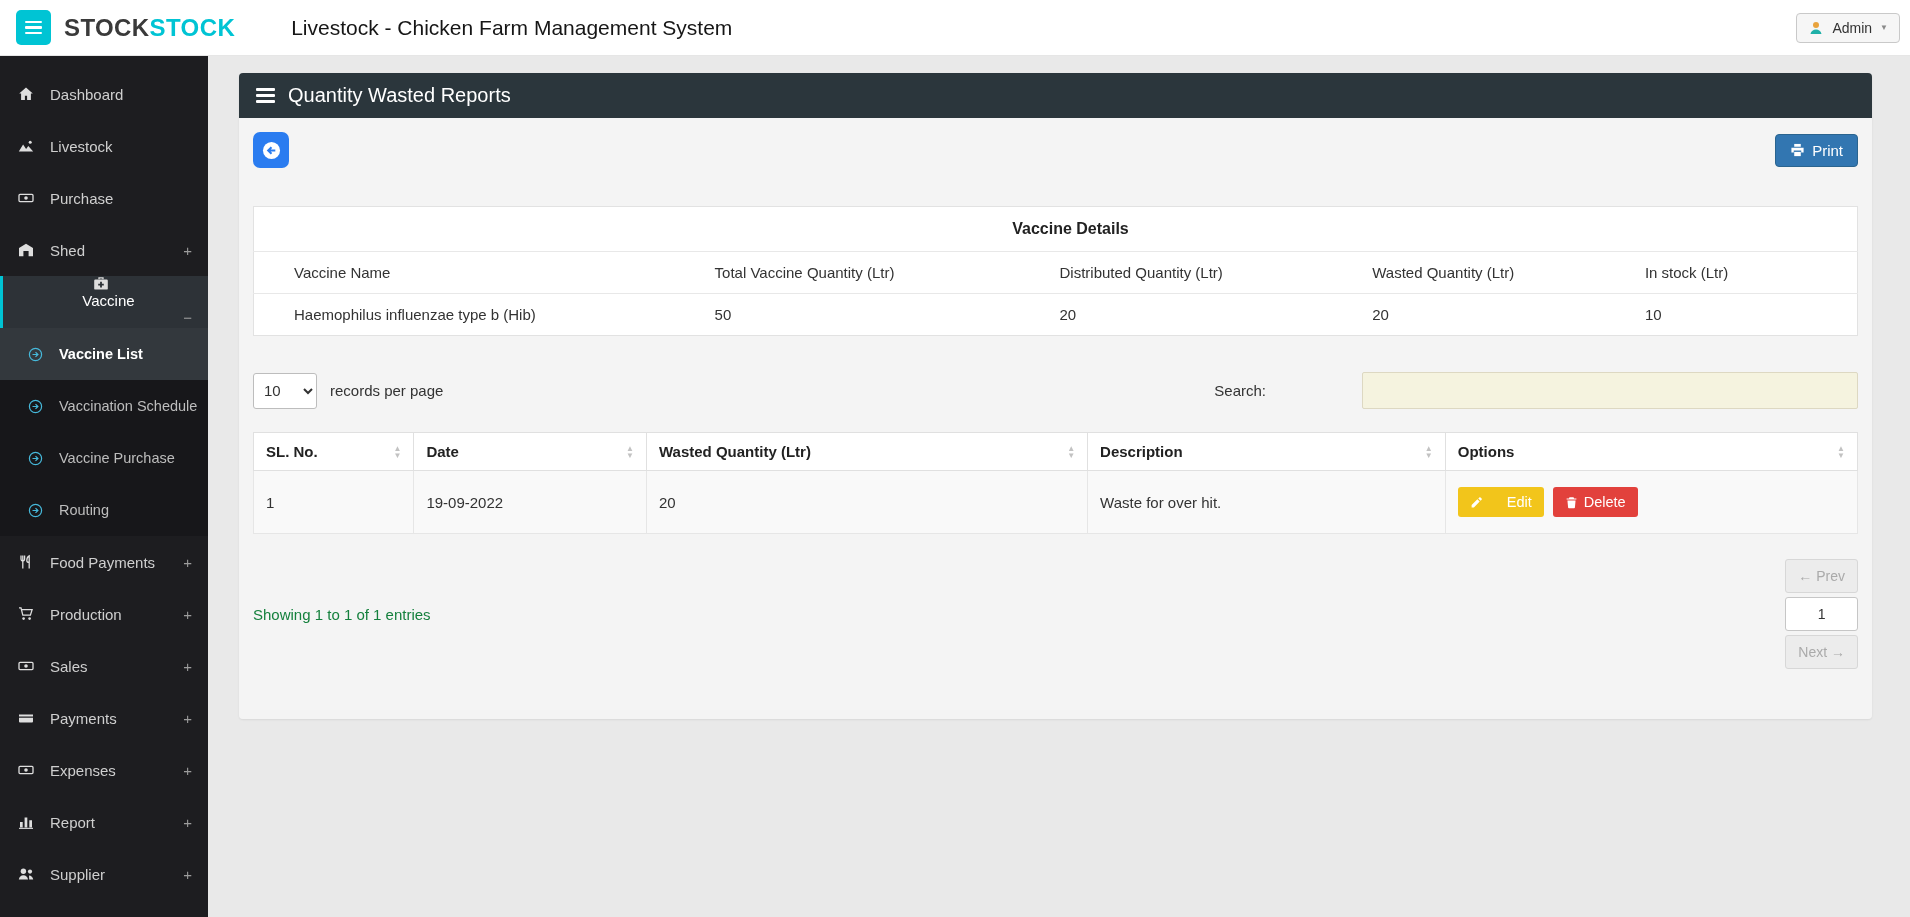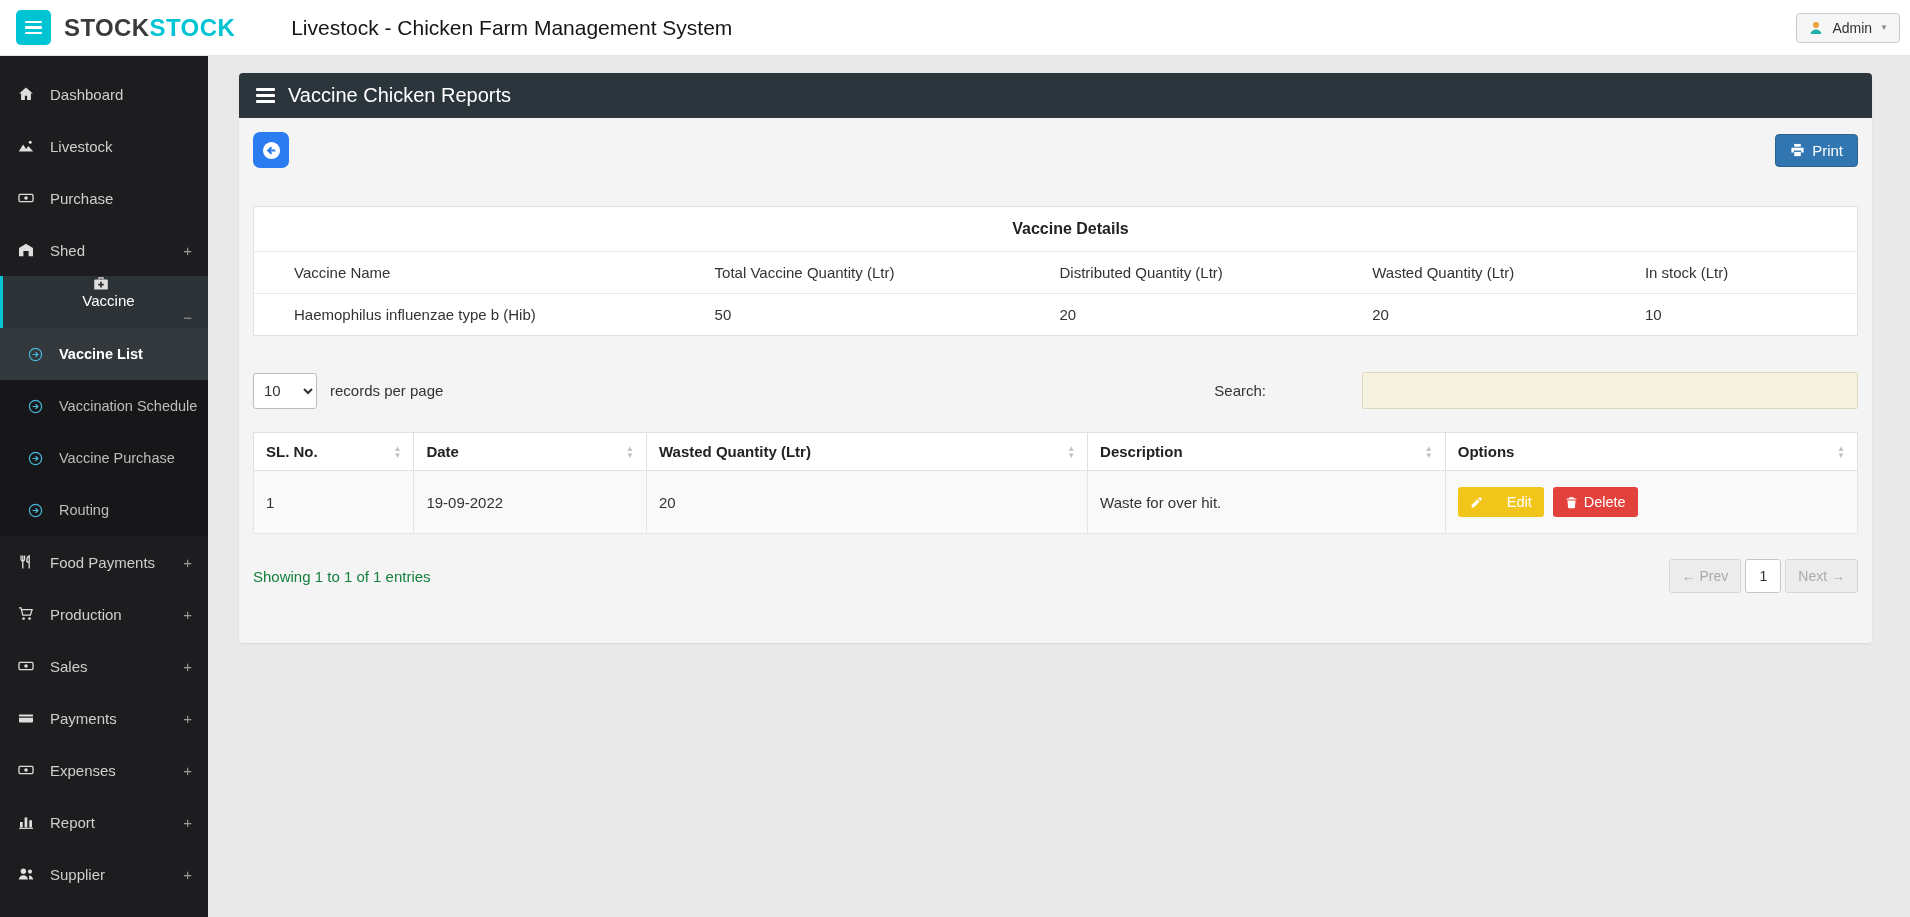--- a/index.html
+++ b/index.html
@@ -86,21 +86,21 @@
   .sort { float: right; display: inline-flex; flex-direction: column; line-height: 6.5px;
     font-size: 8px; color: #c2c2c2; margin-top: 3px; }
   .opt-wrap { display: flex; gap: 9px; }
   .btn-edit { background: var(--edit-yellow, #f2c51b); color: #fff; border: none; border-radius: 3px;
     padding: 7px 12px; font-size: 14.5px; display: flex; align-items: center; gap: 24px; cursor: pointer; }
   .btn-delete { background: var(--delete-red, #e2413c); color: #fff; border: none; border-radius: 3px;
     padding: 7px 12px; font-size: 14.5px; display: flex; align-items: center; gap: 6px; cursor: pointer; }
 
   .tfoot { display: flex; justify-content: space-between; align-items: center; margin-top: 25px; }
   .showing { color: #15803d; }
-  .pager { display: flex; gap: 4px; }
+  .pager { display: flex; gap: 4px; flex-direction: column; }
   .page-btn { min-width: 36px; padding: 8px 12px; border: 1px solid #d7d7d7; border-radius: 3px;
     background: #ececec; color: #aaa; font-size: 14px; text-align: center; cursor: default; }
   .page-btn.current { background: #fff; border-color: #c6c6c6; color: #333; cursor: pointer; }
 </style>
 </head>
 <body>
 
 <div class="topbar">
   <button class="burger-btn">
     <span class="s-icon" style="display:flex;flex-direction:column;gap:3px;">
@@ -303,21 +303,21 @@
 
 <div class="main">
   <div class="panel">
 
     <div class="panel-head">
       <span class="head-bars">
           <b></b>
           <b></b>
           <b></b>
         </span>
-      <span>Vaccine Chicken Reports</span>
+      <span>Quantity Wasted Reports</span>
     </div>
 
     <div class="panel-body">
 
       <div class="toolbar">
         <button class="back-btn">
           <span style="display:flex;">
             <svg viewBox="0 0 16 16" width="19" height="19">
                 <circle cx="8" cy="8" r="7.2" fill="#fff"></circle>
                 <path d="M11.2 8H5.4M8 5.2L5.2 8 8 10.8" stroke="#2a7cf0" stroke-width="1.7" fill="none"></path>

